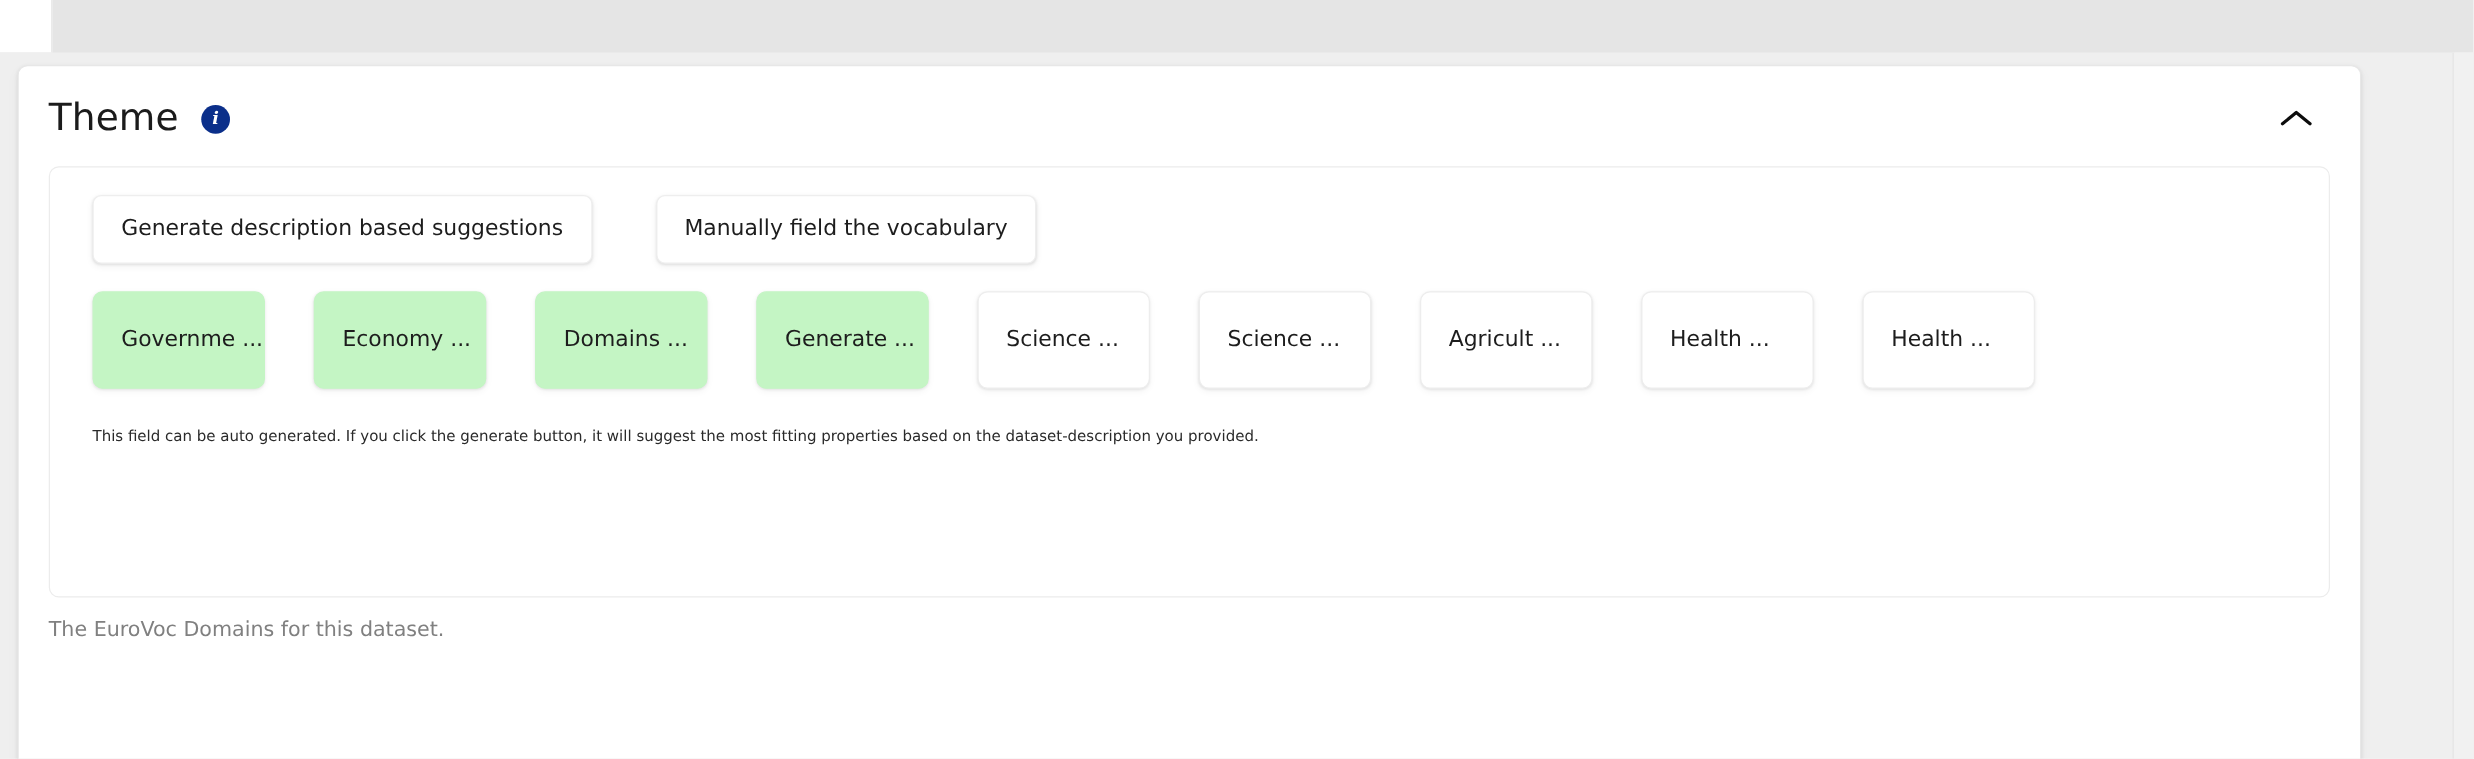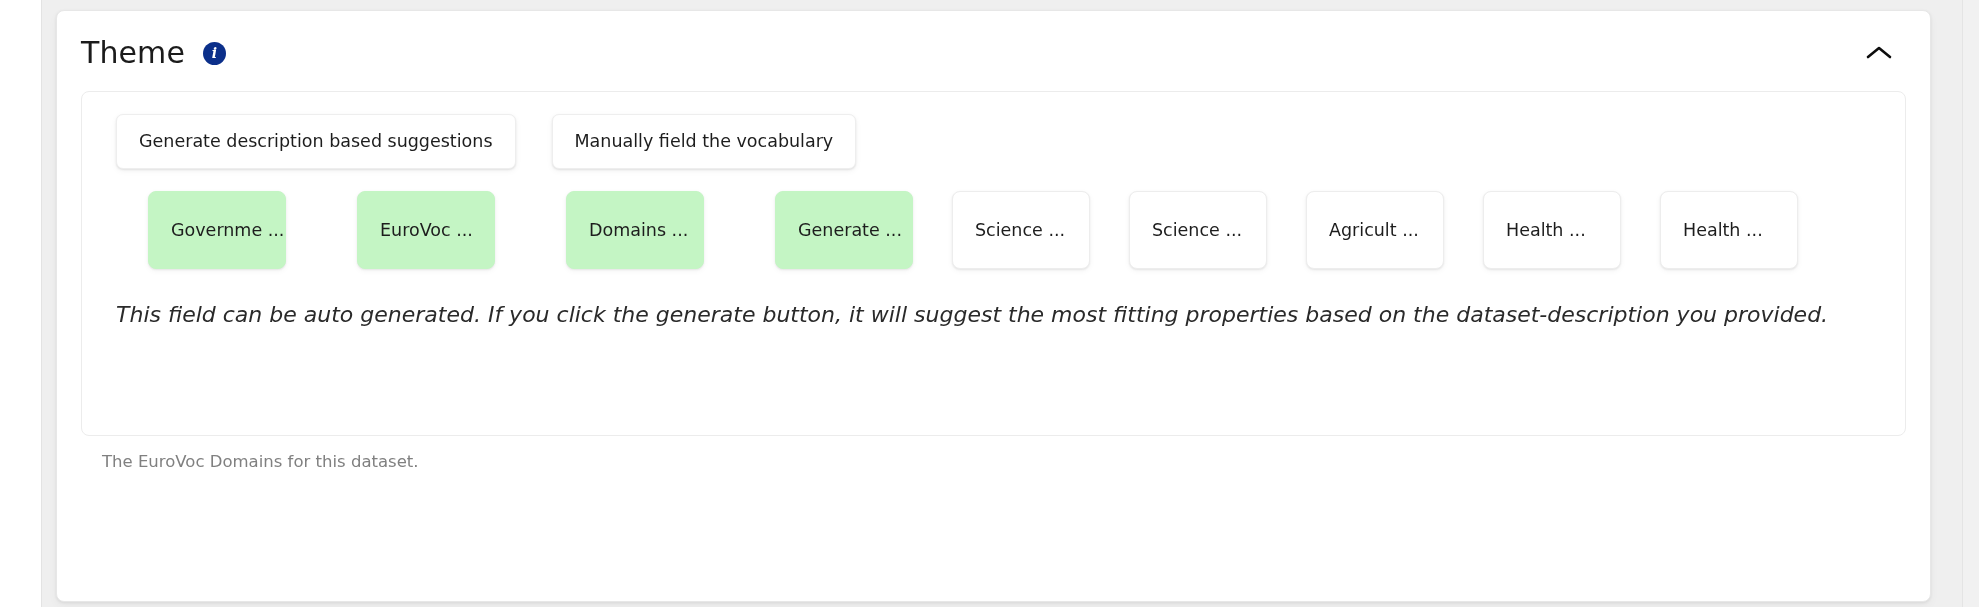--- a/index.html
+++ b/index.html
@@ -13,20 +13,21 @@
     background: #ffffff;
     font-family: "DejaVu Sans", "Liberation Sans", sans-serif;
   }
 
   .page {
     position: relative;
     width: 1979px;
     height: 607px;
     background: #e5e5e5;
     display: flex;
+    flex-direction: column;
   }
 
   
   .left-gutter {
     width: 42px;
     height: 607px;
     background: #ffffff;
     flex: 0 0 42px;
     border-right: 1px solid #e3e3e3;
   }
@@ -110,21 +111,21 @@
     background: #ffffff;
     padding: 22px 0 34px 0;
     min-height: 345px;
   }
 
   .row {
     display: flex;
     flex-wrap: wrap;
     align-items: flex-start;
     padding: 0 34px;
-    gap: 0;
+    gap: 15px;
   }
 
   
   .action-btn {
     background: #ffffff;
     border: 1px solid #eeeeee;
     border-radius: 7px;
     box-shadow: 0 1px 2px rgba(0,0,0,0.09), 0 2px 6px rgba(0,0,0,0.05);
     font-size: 17.5px;
     color: #1d1d1d;
@@ -162,40 +163,37 @@
     cursor: pointer;
     margin: 0 39px 28px 0;
     white-space: nowrap;
     overflow: hidden;
     font-family: "DejaVu Sans", "Liberation Sans", sans-serif;
   }
 
   .chip.selected {
     background: #c4f5c4;
     border-color: #c4f5c4;
-    margin-left: 32px;
   }
 
   
   .helper-text {
     padding: 2px 34px 0 34px;
-    font-size: 22px;
+    font-size: 12px;
     color: #2a2a2a;
     line-height: 1.45;
     font-family: "DejaVu Sans", "Liberation Sans", sans-serif;
-    font-style: italic;
   }
 
   
   .card-footer {
     padding: 16px 24px 20px 24px;
     font-size: 16.5px;
     color: #808080;
     font-family: "DejaVu Sans", "Liberation Sans", sans-serif;
-    margin-left: 21px;
   }
 
   
   .scrollbar-track {
     position: absolute;
     top: 0;
     right: 0;
     width: 17px;
     height: 607px;
     background: #f1f1f1;
@@ -237,21 +235,21 @@
         <div class="row actions-row">
           <button class="action-btn">Generate description based suggestions</button>
           <button class="action-btn">Manually field the vocabulary</button>
         </div>
 
         <div class="chips-row">
           <div class="chip selected">
               <span>Governme ...</span>
             </div>
           <div class="chip selected">
-              <span>EuroVoc ...</span>
+              <span>Economy ...</span>
             </div>
           <div class="chip selected">
               <span>Domains ...</span>
             </div>
           <div class="chip selected">
               <span>Generate ...</span>
             </div>
           <div class="chip">
               <span>Science ...</span>
             </div>

